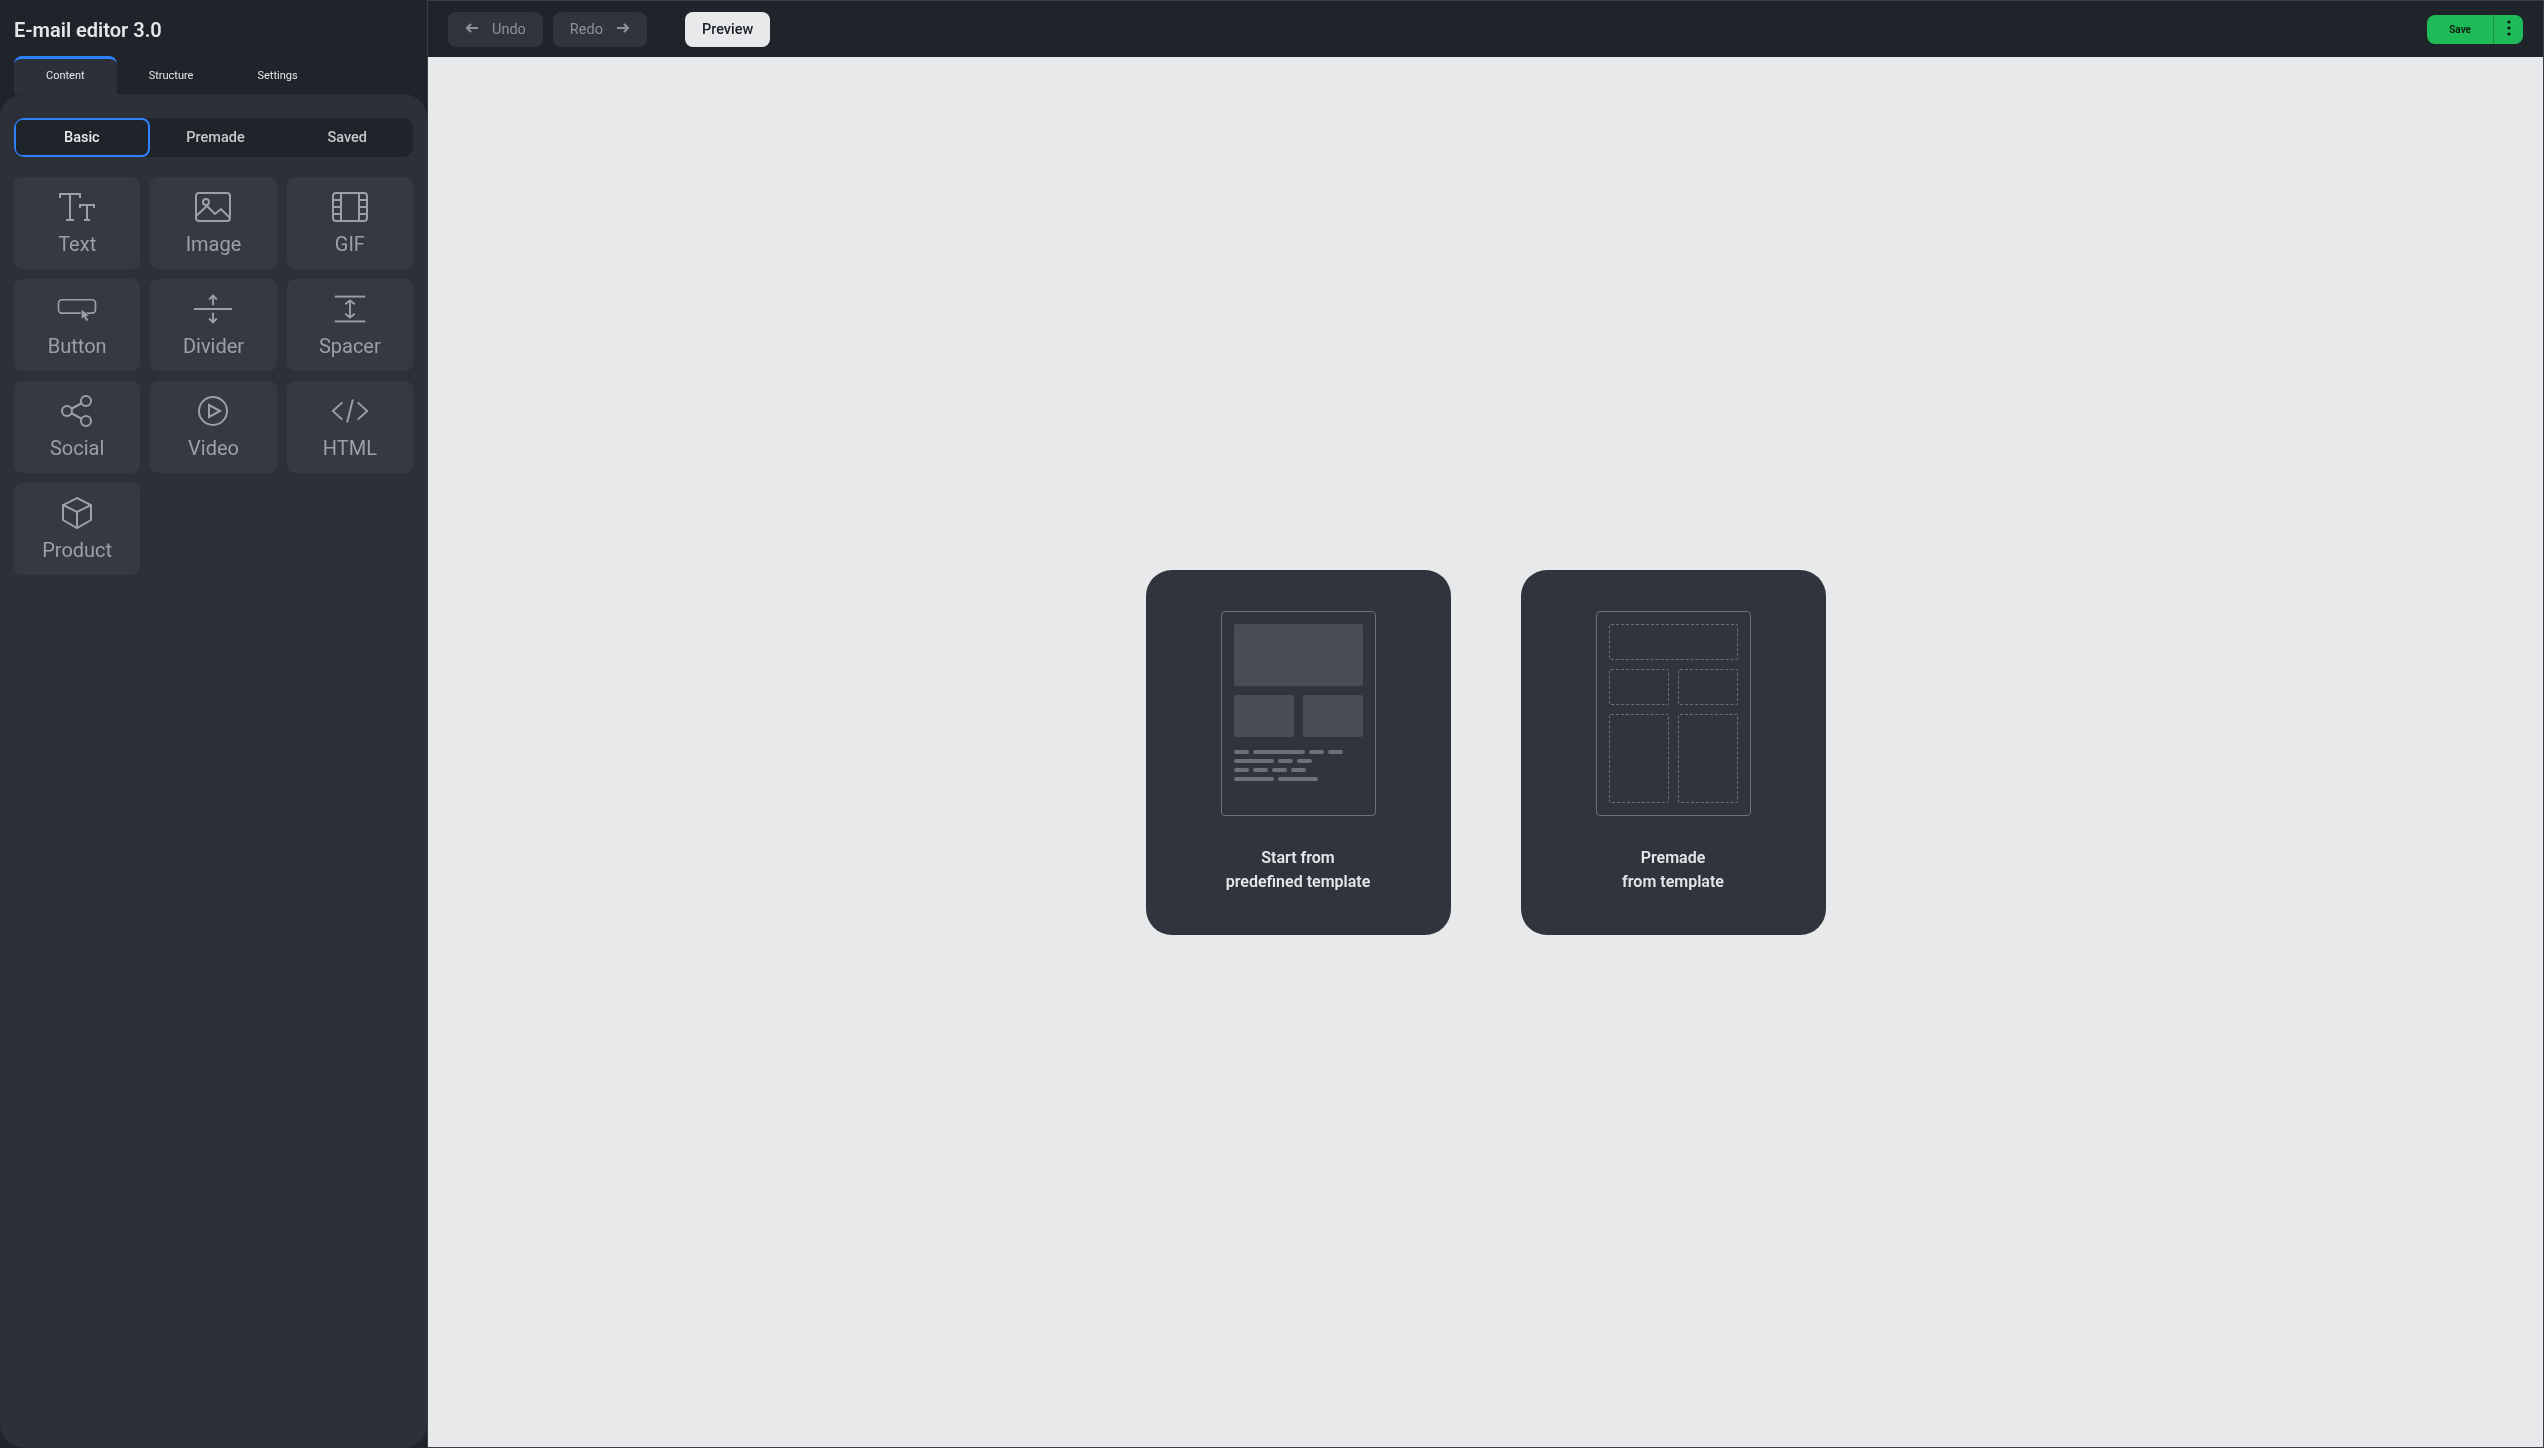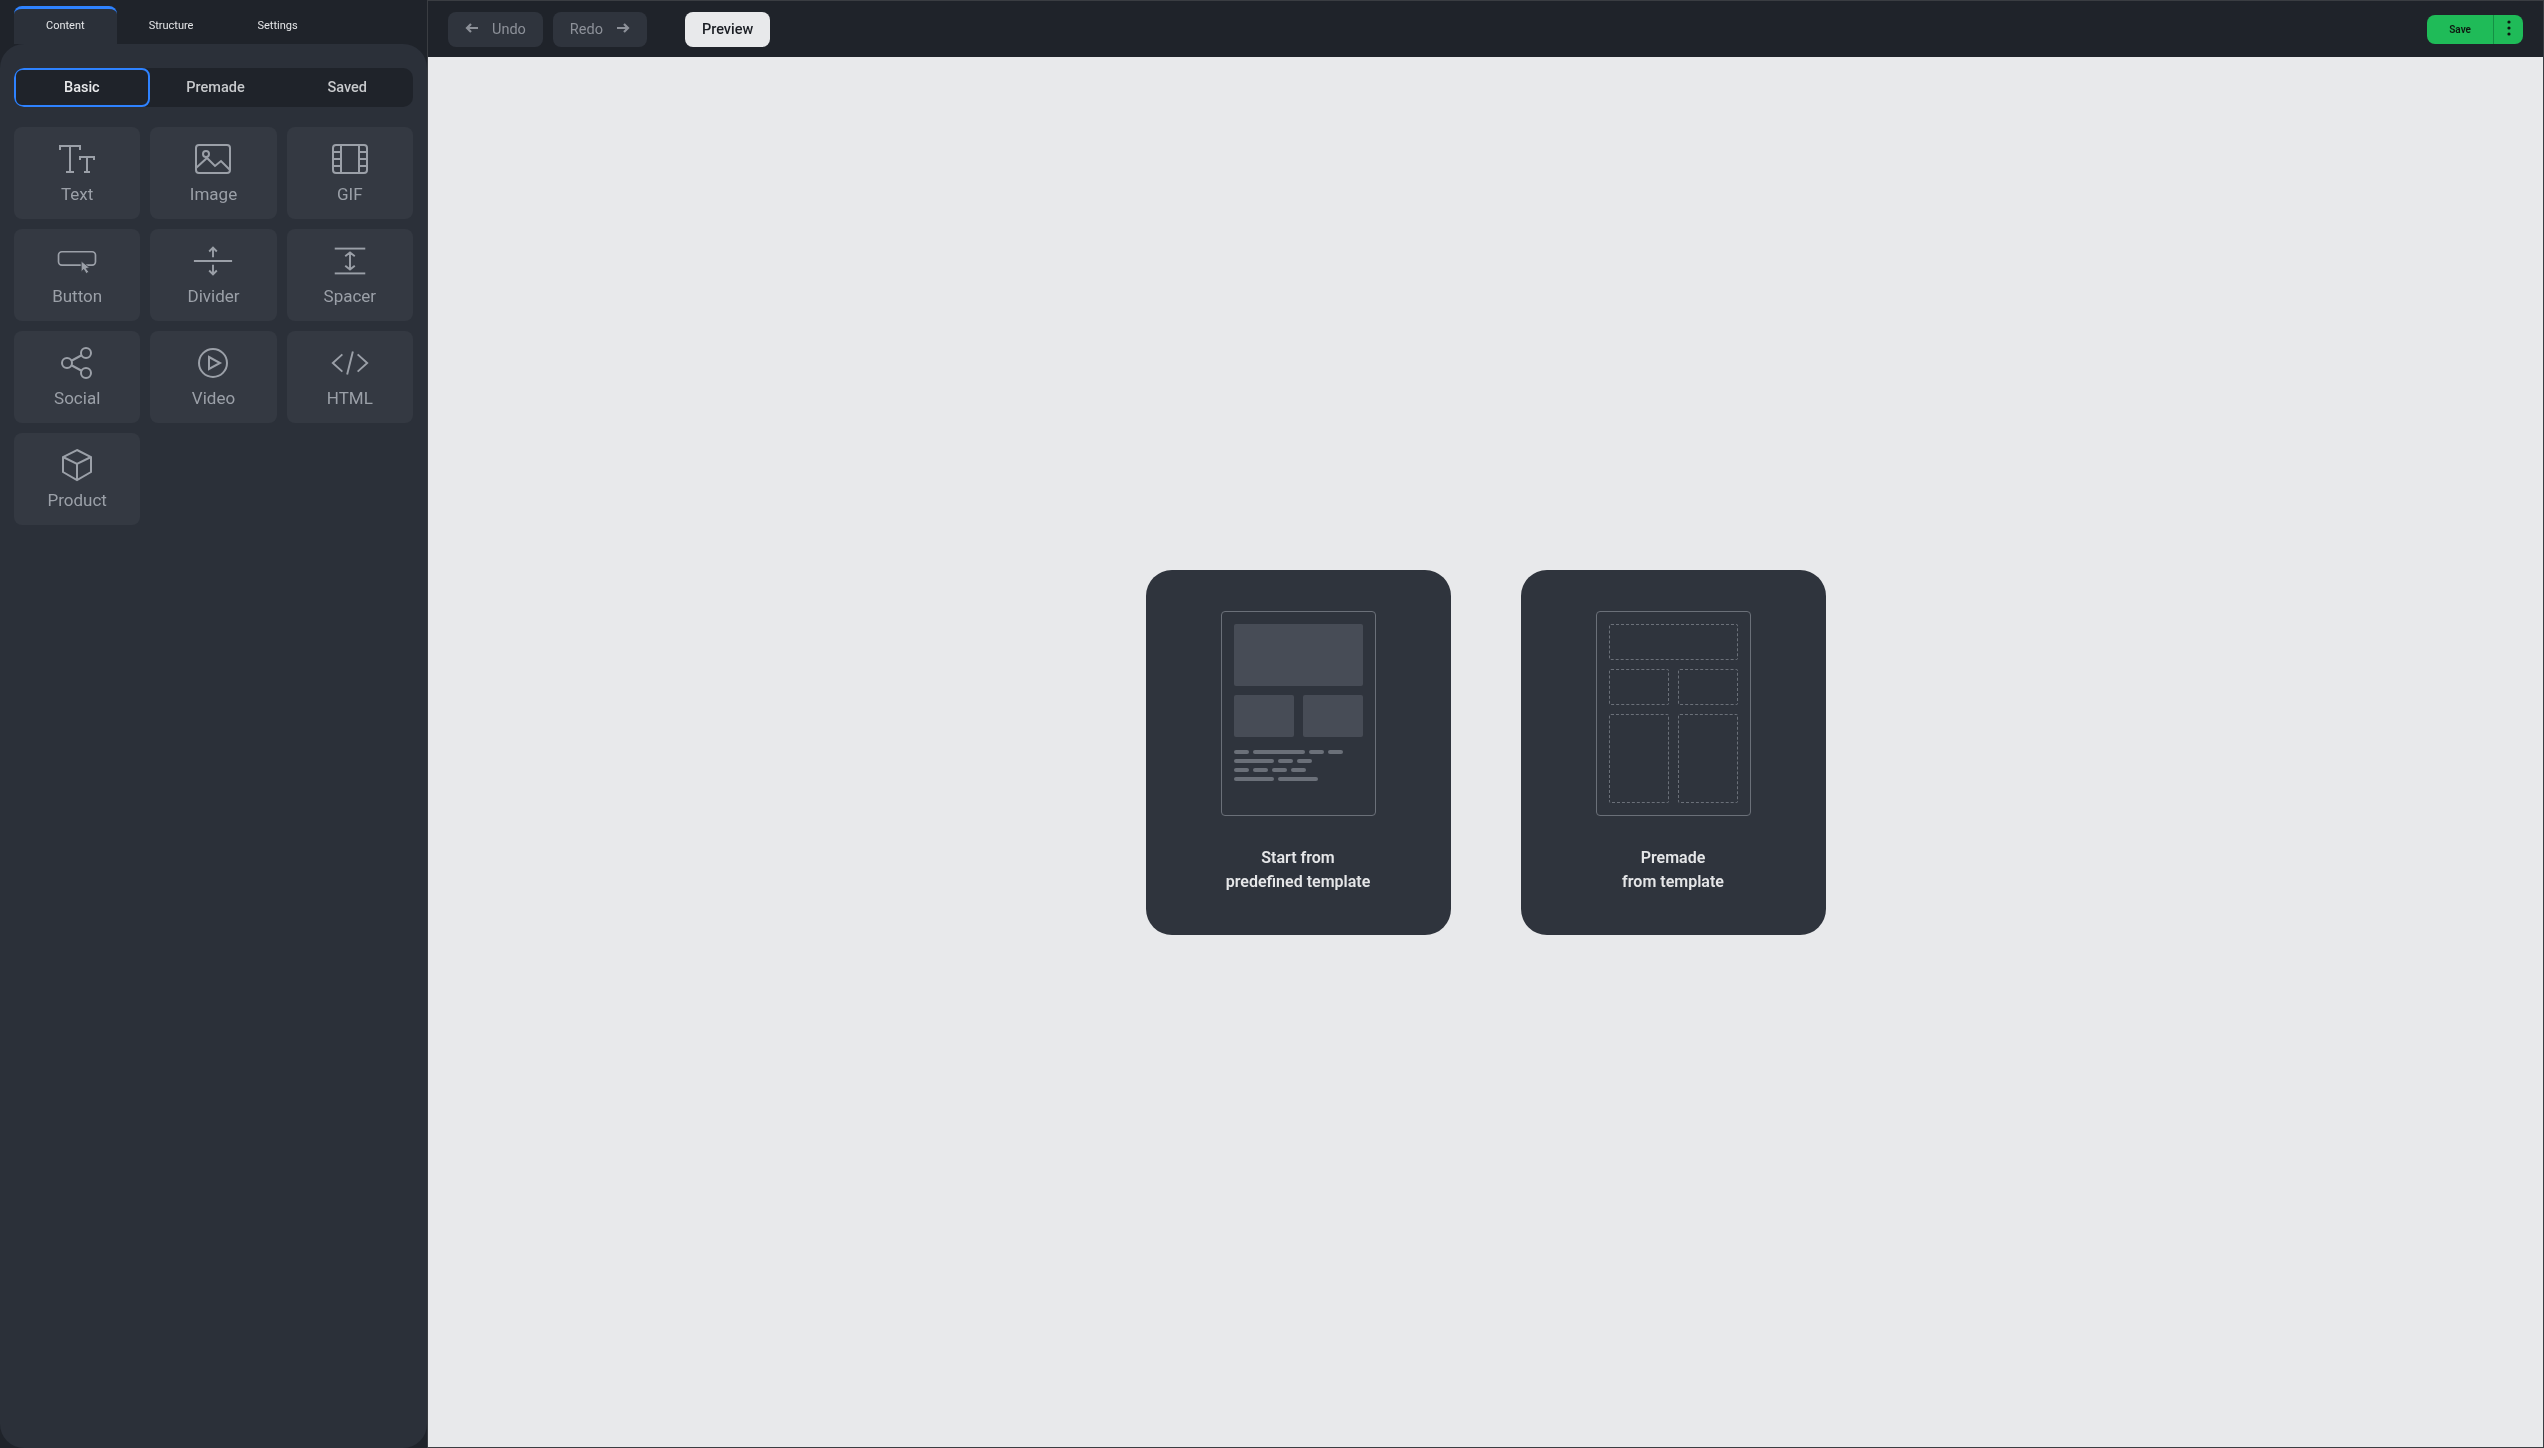--- a/index.html
+++ b/index.html
@@ -119,21 +119,21 @@
       display: flex;
       align-items: center;
       justify-content: center;
     }
     .block-icon svg {
       stroke: #9ba0a8;
       fill: none;
       stroke-width: 2;
     }
     .block-label {
-      font-size: 17px;
+      font-size: 20px;
       color: #9ba0a8;
     }
 
     
     .main {
       flex: 1;
       display: flex;
       flex-direction: column;
       border: 1px solid #3a3d42;
       border-left: 1px solid #3a3d42;
@@ -262,20 +262,21 @@
       color: #e5e6e8;
       line-height: 1.5;
     }
   </style>
 </head>
 <body>
 
 <div class="app">
 
   <aside class="sidebar">
+    <div class="sidebar-title">E-mail editor 3.0</div>
 
     <div class="primary-tabs">
       <button class="primary-tab active">
         <span>Content</span>
       </button>
       <button class="primary-tab">
         <span>Structure</span>
       </button>
       <button class="primary-tab">
         <span>Settings</span>

